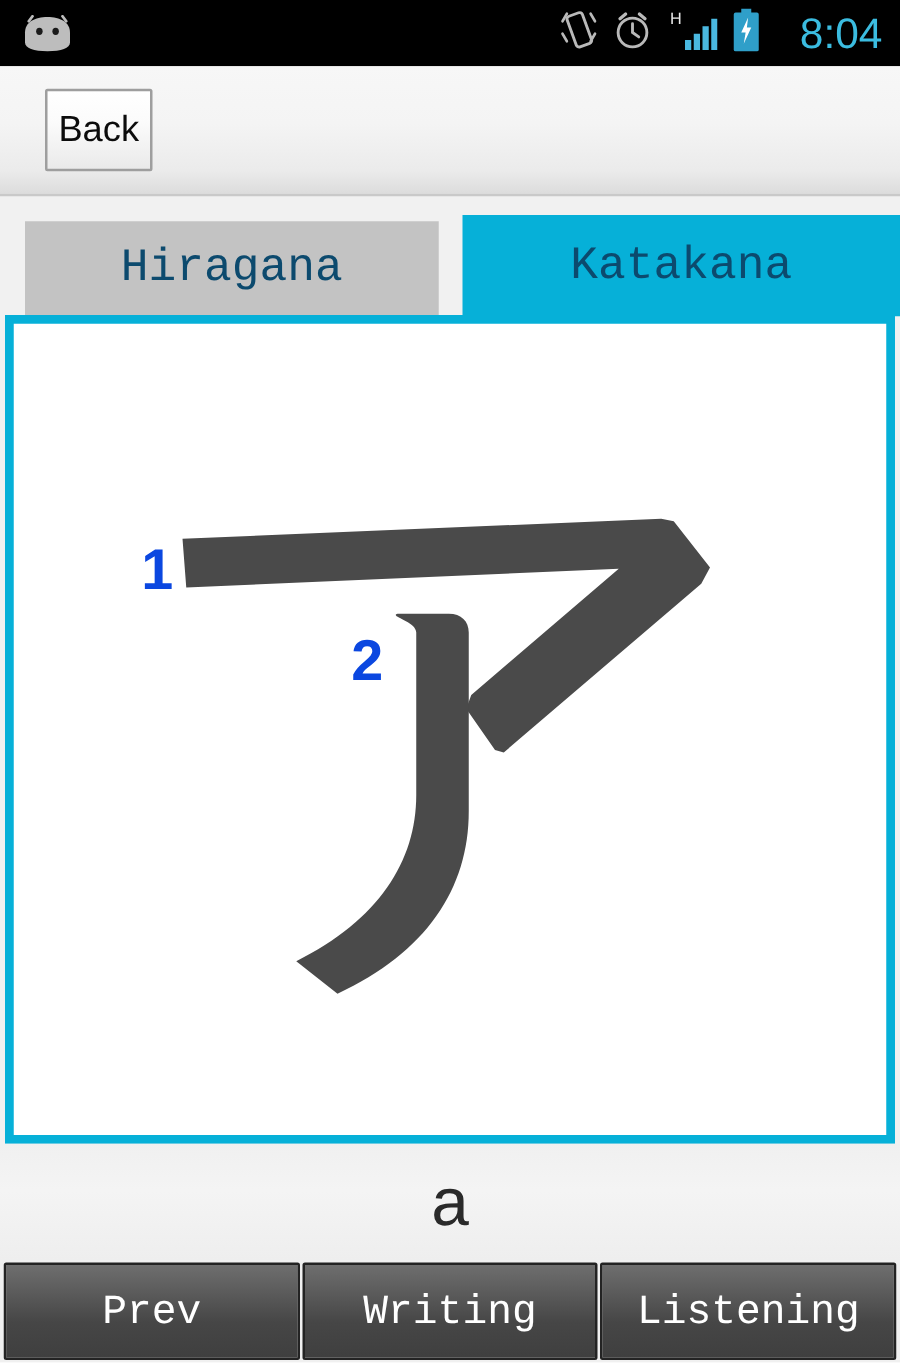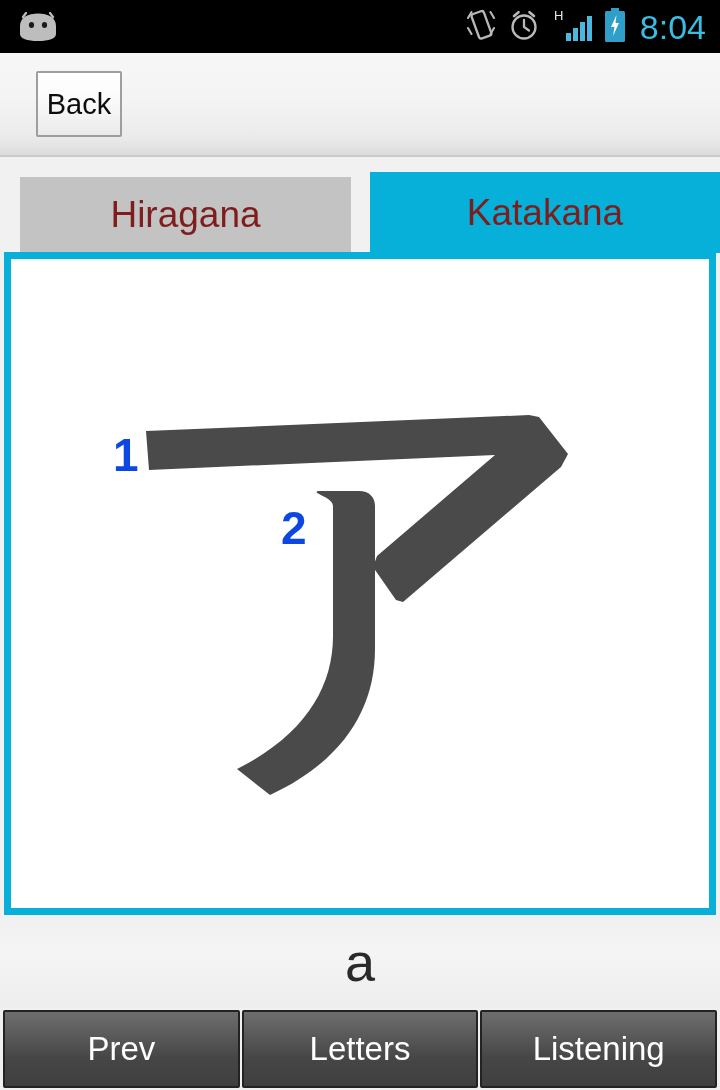--- a/index.html
+++ b/index.html
@@ -40,21 +40,21 @@
     gap: 11px;
     padding-right: 14px;
   }
   .android-robot { width: 44px; height: 30px; position: relative; }
   .status-clock {
     color: #3bbce0;
     font-size: 34px;
     font-weight: 400;
     letter-spacing: 0px;
     line-height: 34px;
-    margin-left: 2px;
+    margin-left: 20px;
     font-family: "Liberation Sans", sans-serif;
   }
   .si { display: block; }
 
   
   .action-bar {
     position: absolute;
     left: 0; top: 53px;
     width: 720px; height: 104px;
     background: linear-gradient(to bottom, #f7f7f7 0%, #f4f4f4 45%, #ebebeb 82%, #dcdcdc 100%);
@@ -91,23 +91,23 @@
   .tab-bar {
     position: absolute;
     left: 0; top: 159px;
     width: 720px; height: 94px;
   }
   .tab {
     position: absolute;
     display: flex;
     align-items: center;
     justify-content: center;
-    color: #7f1d1d;
+    color: #0c4a6e;
     font-size: 37px;
-    font-family: Liberation Sans, sans-serif;
+    font-family: Liberation Mono, monospace;
     cursor: pointer;
   }
   .tab-hiragana {
     left: 20px; top: 18px;
     width: 331px; height: 76px;
     background: #c3c3c3;
   }
   .tab-katakana {
     left: 370px; top: 13px;
     width: 350px; height: 81px;
@@ -162,21 +162,21 @@
     height: 78px;
     margin: 0 1px;
     background: linear-gradient(to bottom, #6e6e6e 0%, #5b5b5b 30%, #464646 62%, #3f3f3f 100%);
     border: 2px solid #232323;
     border-radius: 2px;
     display: flex;
     align-items: center;
     justify-content: center;
     color: #ffffff;
     font-size: 33px;
-    font-family: Liberation Sans, sans-serif;
+    font-family: Liberation Mono, monospace;
     cursor: pointer;
   }
 </style>
 </head>
 <body>
 
 <div id="app">
 
   <div class="status-bar">
     <div class="status-left">
@@ -268,17 +268,17 @@
       </svg>
     </div>
   </div>
 
   <div class="romaji-area">
     <span class="romaji-text">a</span>
   </div>
 
   <div class="button-bar">
     <div class="nav-button">Prev</div>
-    <div class="nav-button">Letters</div>
+    <div class="nav-button">Writing</div>
     <div class="nav-button">Listening</div>
   </div>
 
 </div>
 
 </body></html>

